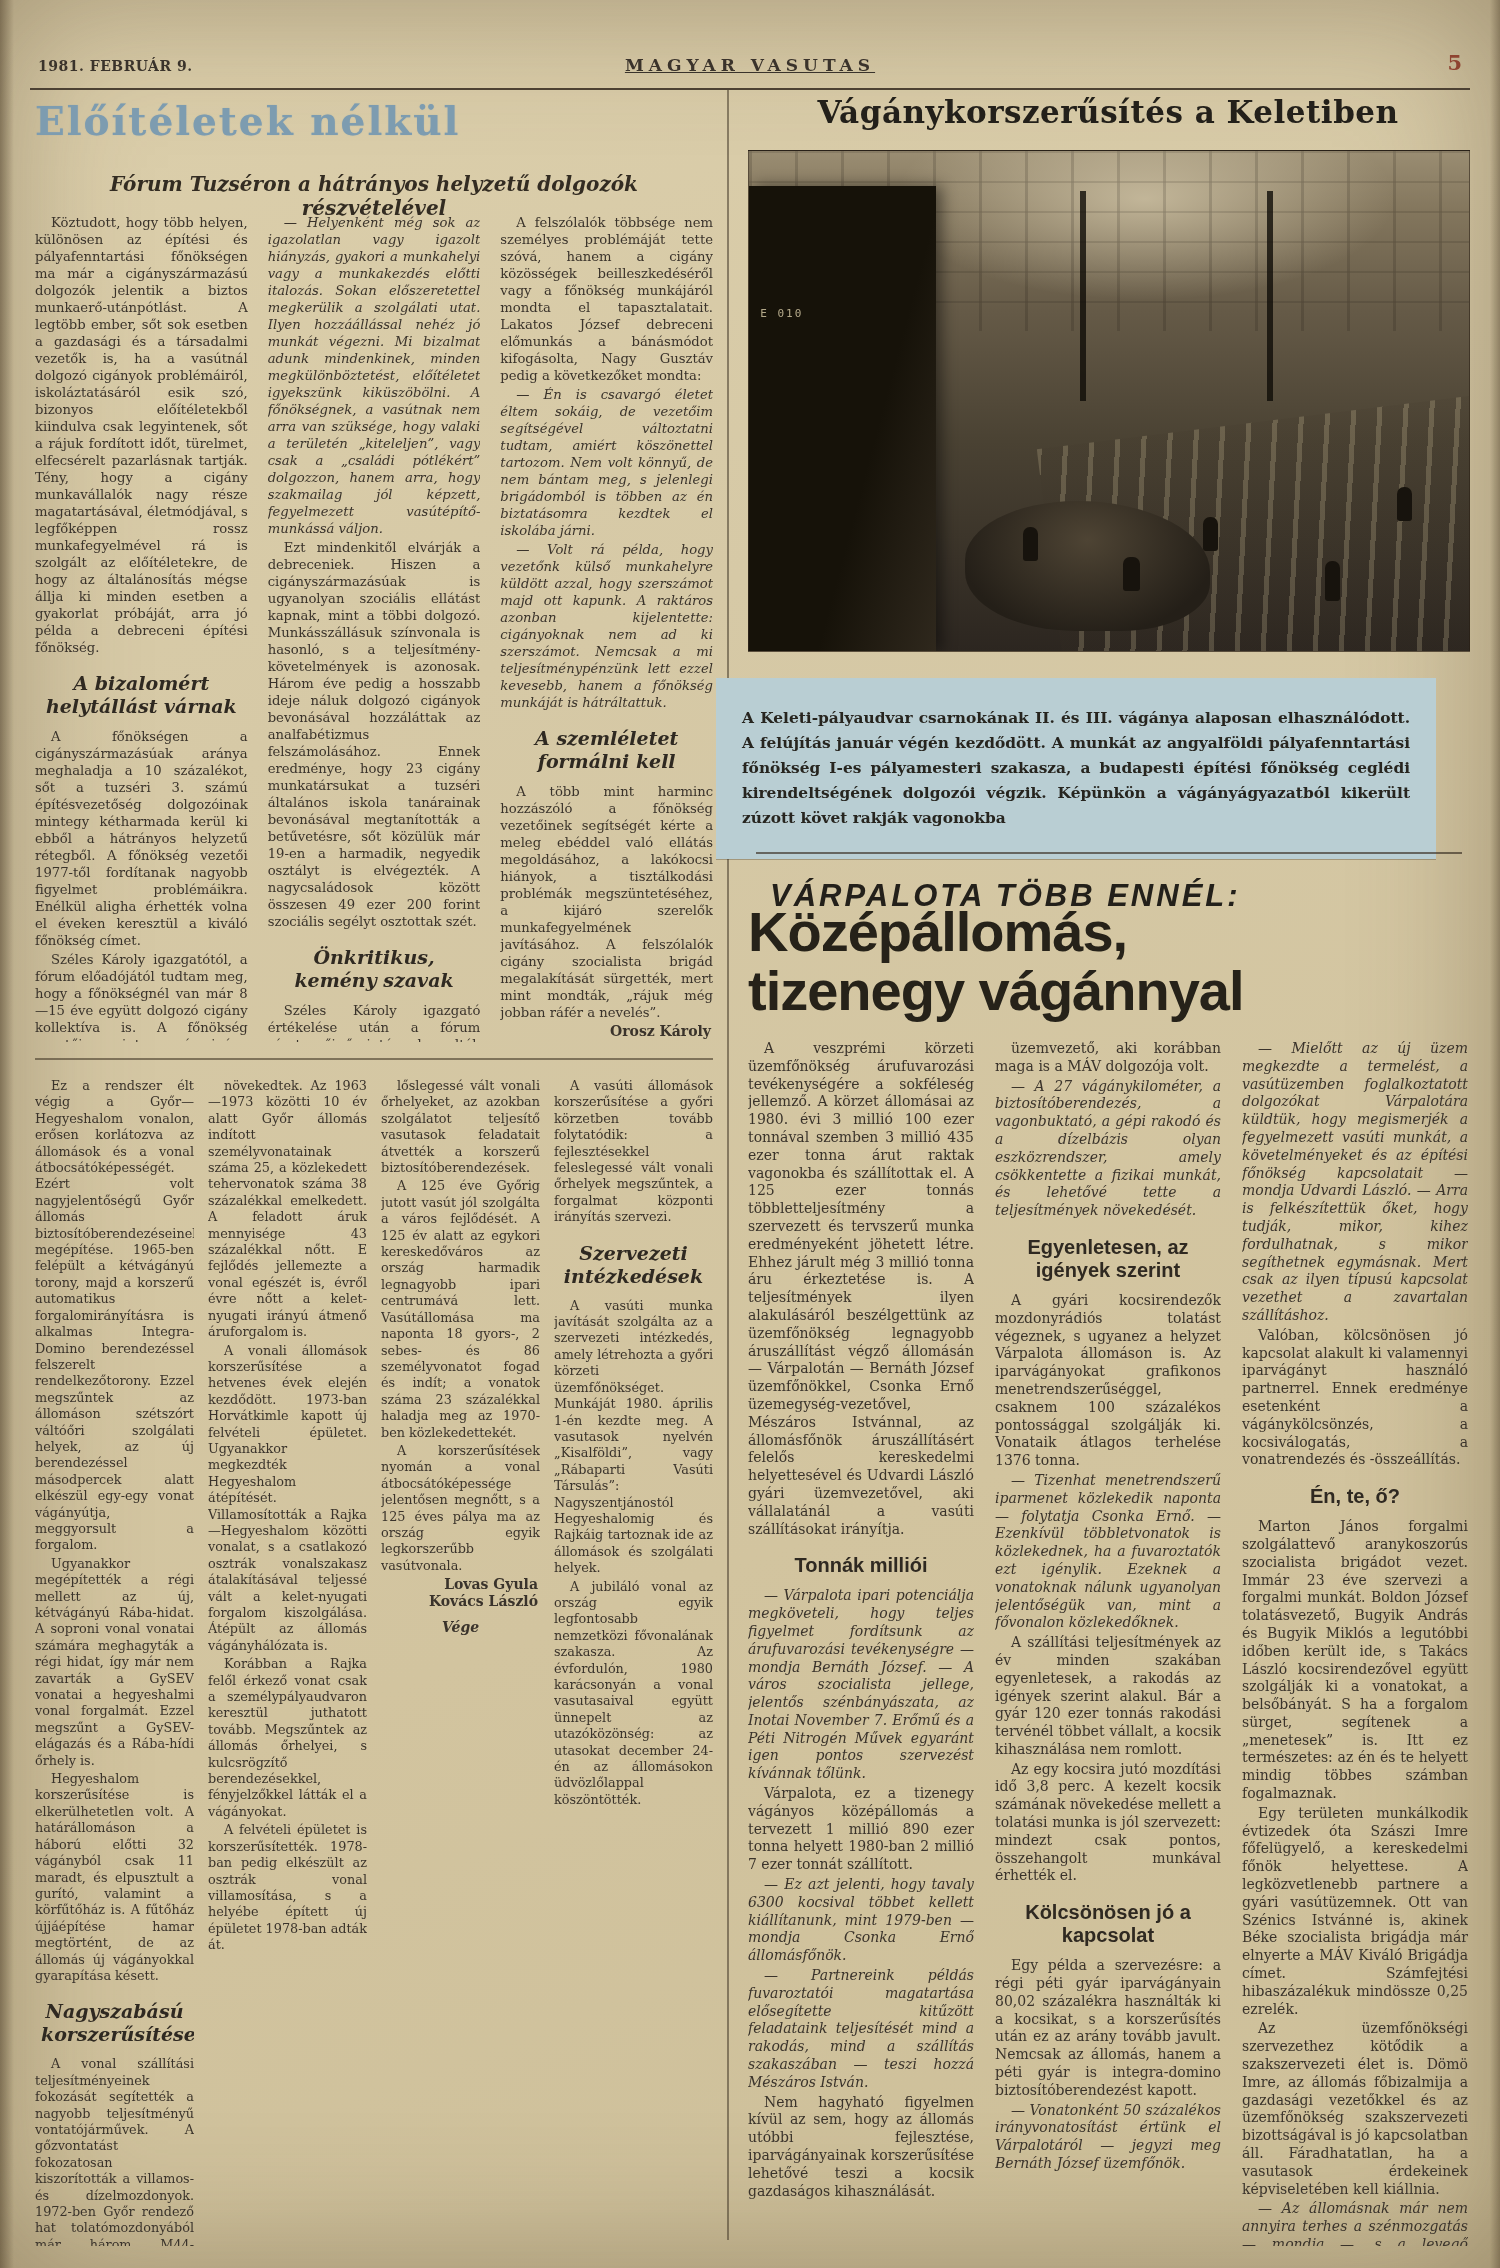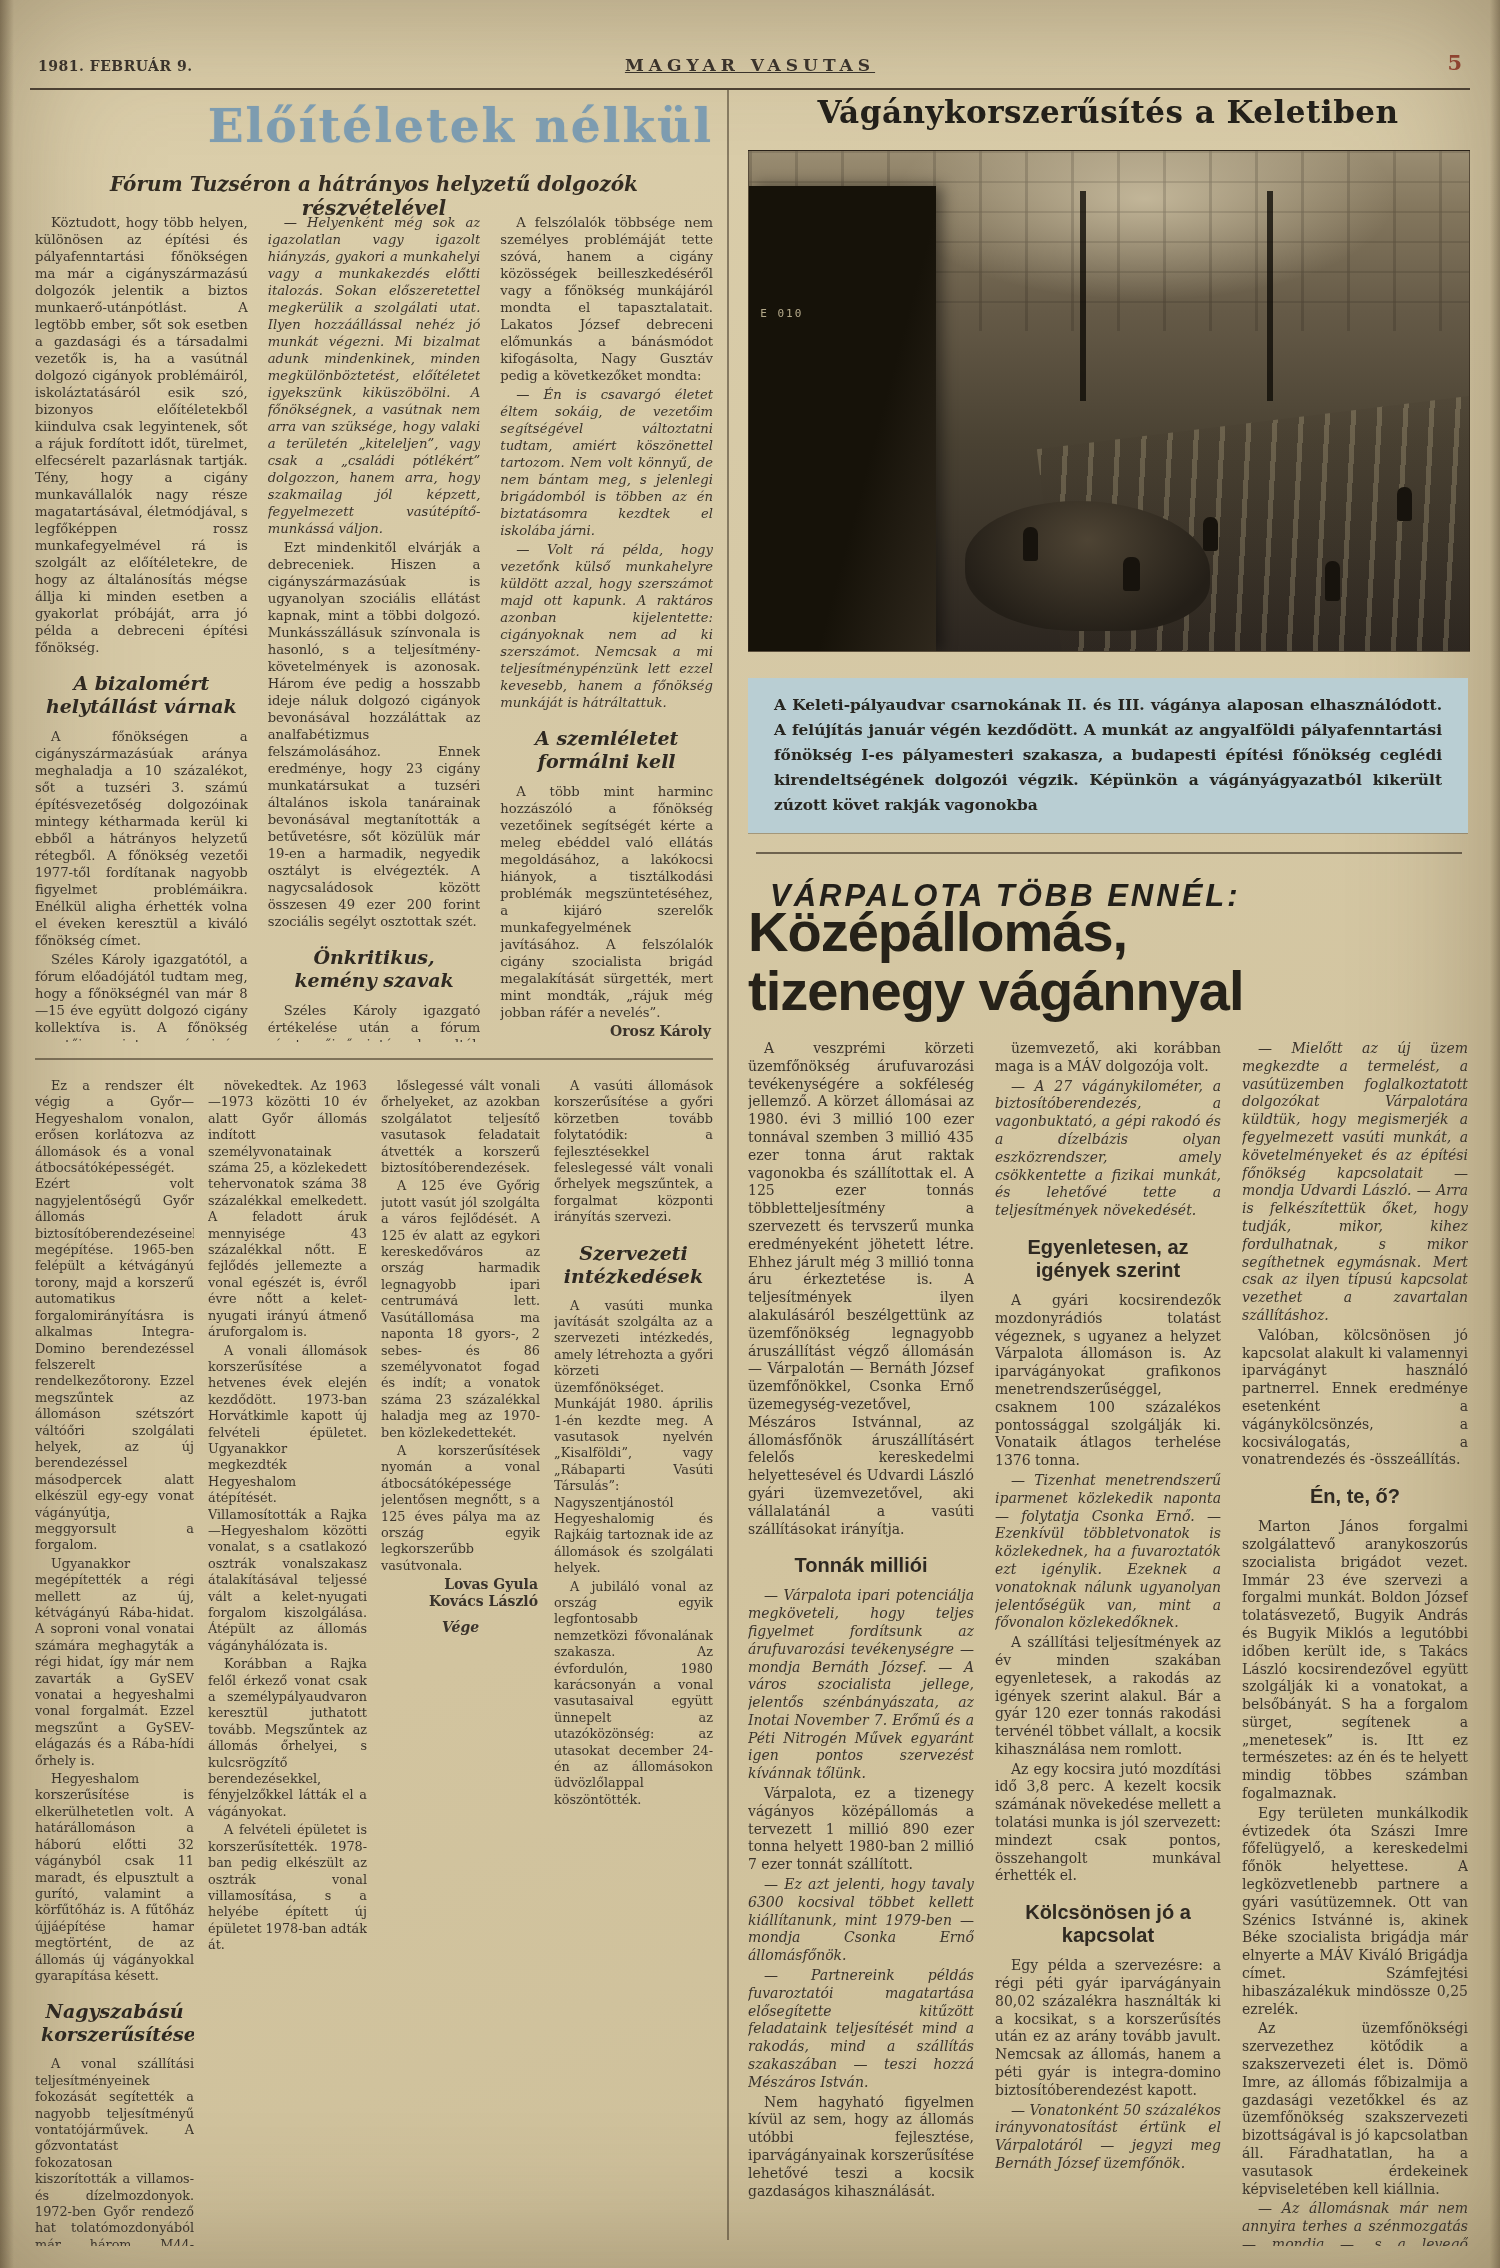--- a/index.html
+++ b/index.html
@@ -15,22 +15,22 @@
     background:linear-gradient(270deg,rgba(60,45,25,.35),rgba(60,45,25,0));}
 
   
   .hdr-date{position:absolute;left:38px;top:58px;font-size:14px;font-weight:bold;letter-spacing:.5px;}
   .hdr-masthead{position:absolute;left:0;right:0;top:55px;text-align:center;font-size:17px;font-weight:bold;letter-spacing:5px;text-decoration:underline;}
   .hdr-page{position:absolute;right:38px;top:50px;font-size:21px;font-weight:bold;color:#8e4330;}
   .hdr-rule{position:absolute;left:30px;top:88px;width:1440px;height:2px;background:#4c4133;}
   .v-divider{position:absolute;left:727px;top:90px;width:2px;height:2150px;background:rgba(70,58,42,.55);}
 
   
-  .forum-headline{position:absolute;left:35px;top:98px;width:678px;text-align:right;
-    font-size:47px;font-weight:bold;letter-spacing:2px;color:#7d9cb0;
+  .forum-headline{position:absolute;left:35px;top:98px;width:678px;text-align:left;
+    font-size:39px;font-weight:bold;letter-spacing:2px;color:#7d9cb0;
     text-shadow:0 0 1px rgba(125,156,176,.6);}
   .forum-subtitle{position:absolute;left:35px;top:172px;width:678px;text-align:center;
     font-size:20px;font-weight:bold;font-style:italic;color:#332c22;}
   .cols{position:absolute;display:flex;}
   .forum-cols{left:35px;top:214px;width:678px;height:828px;gap:20px;}
   .forum-cols .col{font-size:13.2px;line-height:17px;}
   .left-rule{position:absolute;left:35px;top:1058px;width:678px;height:2px;background:rgba(70,58,42,.6);}
   .gyor-cols{left:35px;top:1078px;width:678px;height:1168px;gap:14px;}
   .gyor-cols .col{font-size:12.8px;line-height:16.4px;}
 
@@ -60,22 +60,22 @@
     font-size:11px;letter-spacing:2px;opacity:.85;}
   .photo .track{position:absolute;right:-4%;bottom:-6%;width:62%;height:52%;transform:rotate(-7deg);
     background:repeating-linear-gradient(100deg,rgba(190,176,140,.4) 0 5px,rgba(60,50,38,.15) 5px 26px);
     opacity:.7;}
   .photo .heap{position:absolute;left:30%;bottom:4%;width:34%;height:26%;border-radius:50% 60% 40% 50%;
     background:radial-gradient(ellipse at 50% 30%,#4e4434,#241f18 75%);}
   .photo .fig{position:absolute;width:15px;height:34px;border-radius:7px 7px 3px 3px;
     background:#17130d;filter:blur(.6px);}
   .photo .lamp{position:absolute;width:6px;height:42%;top:8%;background:rgba(15,12,8,.8);}
 
-  .caption-box{position:absolute;left:748px;top:678px;width:720px;box-sizing:border-box;
-    background:#b9ced3;padding:15px 26px;box-shadow:0 1px 0 rgba(50,40,25,.3);}
+  .caption-box{position:absolute;left:716px;top:678px;width:720px;box-sizing:border-box;
+    background:#b9ced3;padding:28px 26px;box-shadow:0 1px 0 rgba(50,40,25,.3);}
   .caption-box p{margin:0;font-weight:bold;font-size:15.4px;line-height:25px;text-align:justify;color:#27251f;}
 
   .sec-rule{position:absolute;left:756px;top:852px;width:706px;height:2px;background:rgba(55,45,32,.65);}
   .kicker{position:absolute;left:770px;top:878px;font-family:"Liberation Sans",sans-serif;
     font-size:31px;font-weight:bold;font-style:italic;letter-spacing:3px;color:#23201a;}
   .main-headline{position:absolute;left:748px;top:902px;width:720px;
     font-family:"Liberation Sans",sans-serif;font-weight:bold;color:#262219;
     font-size:56px;line-height:59px;letter-spacing:-1px;}
   .varpalota-cols{left:748px;top:1040px;width:720px;height:1206px;gap:21px;}
   .varpalota-cols .col{font-size:14px;line-height:17.8px;}

